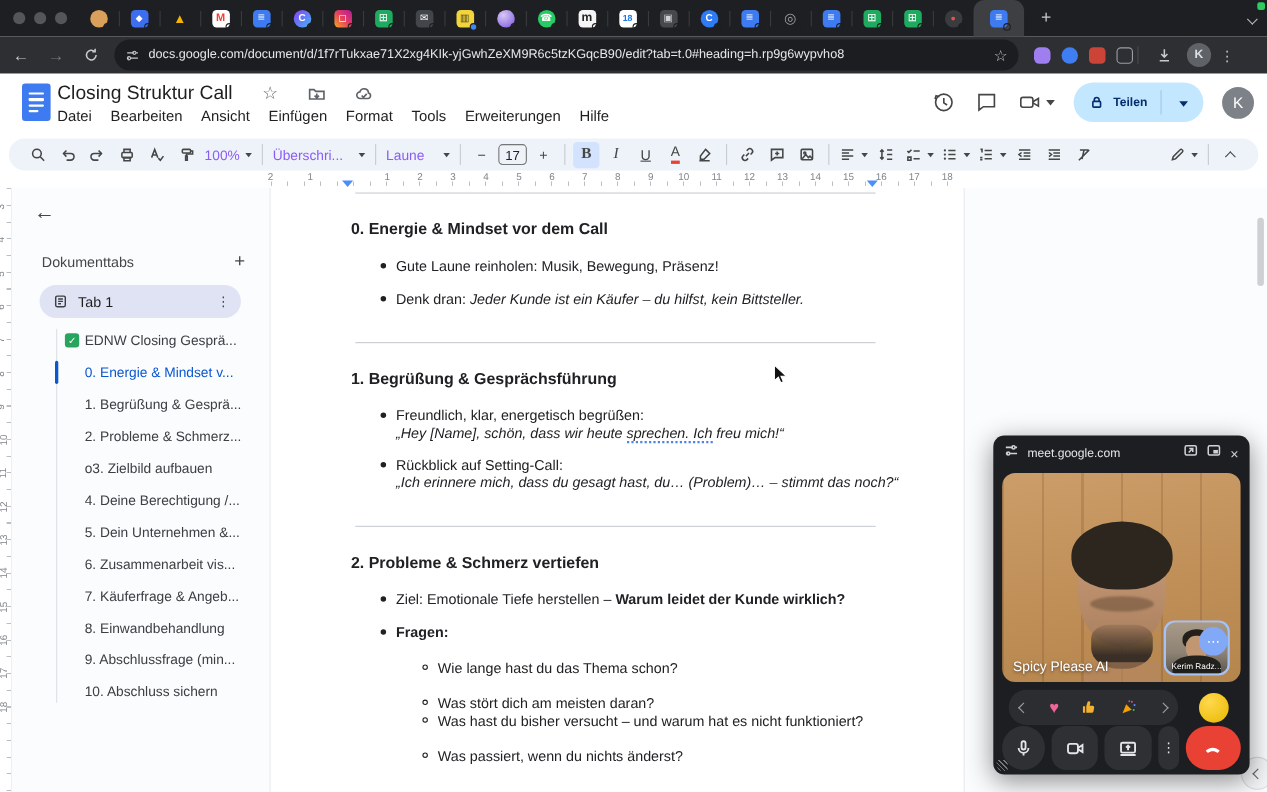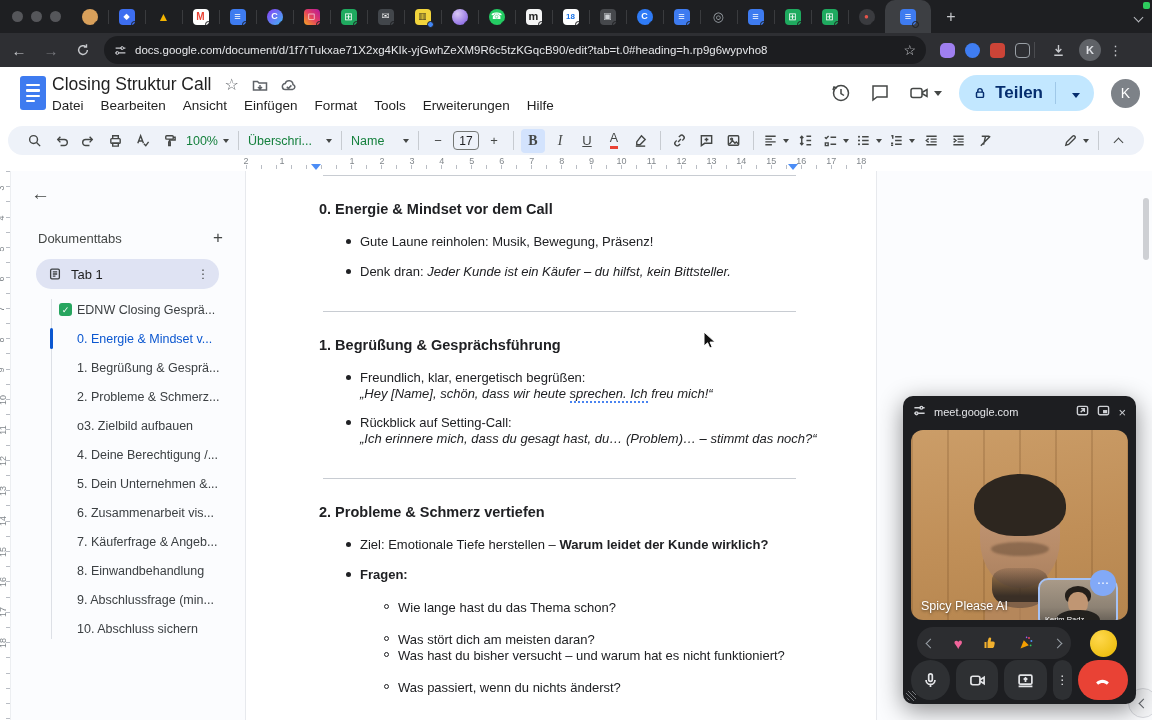--- a/index.html
+++ b/index.html
@@ -40,42 +40,42 @@
   .ext { width:15px; height:15px; border-radius:4px; }
   .vline { width:1px; height:16px; background:#4a4b4f; margin:0 4px; }
   .avatar-sm { width:22px; height:22px; border-radius:50%; background:#5f6267; color:#dfe1e5; font-size:11px; font-weight:bold; display:flex; align-items:center; justify-content:center; }
   .kebab { color:#c7c9cd; font-size:13px; padding:0 8px; letter-spacing:0; }
 
   
   .docsheader { position:absolute; left:0; top:67px; width:1152px; height:57px; background:#ffffff; }
   .docs-logo { position:absolute; left:20px; top:9px; width:26px; height:34px; background:#3e7bf0; border-radius:3px; display:flex; flex-direction:column; gap:3px; align-items:center; justify-content:center; }
   .docs-logo i { display:block; width:14px; height:2.4px; background:#fff; border-radius:1px; }
   .docs-logo i.short { width:9px; align-self:flex-start; margin-left:6px; }
-  .title-row { position:absolute; left:52px; top:7px; display:flex; align-items:center; gap:13px; }
+  .title-row { position:absolute; left:52px; top:7px; display:flex; align-items:center; gap:27px; }
   .doc-title { font-size:17.5px; color:#1f1f1f; }
   .hicon { color:#5f6368; display:flex; align-items:center; }
   .hicon svg { width:16px; height:16px; stroke:#5f6368; fill:none; stroke-width:1.5; }
   .menu-row { position:absolute; left:52px; top:31px; display:flex; gap:17px; font-size:13.5px; color:#1f1f1f; }
   .hdr-right { position:absolute; right:12px; top:8px; display:flex; align-items:center; gap:17px; }
   .hdr-right .big svg { width:22px; height:22px; stroke:#444746; fill:none; stroke-width:1.5; }
   .share-pill { display:flex; align-items:center; height:36px; background:#c2e7ff; border-radius:18px; padding:0 6px 0 14px; gap:8px; }
   .share-pill svg { width:14px; height:14px; stroke:#062e6f; fill:none; stroke-width:1.7; }
-  .share-label { font-size:17px; font-weight:bold; color:#062e6f; }
+  .share-label { font-size:11px; font-weight:bold; color:#062e6f; }
   .share-div { width:1px; height:22px; background:#9fc8e8; margin-left:4px; }
   .share-caret { padding:0 8px; }
   .tri-down { display:inline-block; width:0; height:0; border-left:4px solid transparent; border-right:4px solid transparent; border-top:5px solid #062e6f; }
   .avatar-lg { width:29px; height:29px; border-radius:50%; background:#7d8288; color:#fff; font-size:14px; display:flex; align-items:center; justify-content:center; }
 
   
   .toolbar { position:absolute; left:8px; top:126px; width:1136px; height:29px; background:#eef2f9; border-radius:15px; display:flex; align-items:center; padding:0 14px; gap:3px; }
   .tbtn { min-width:24px; height:24px; border-radius:4px; display:flex; align-items:center; justify-content:center; color:#444746; font-size:13px; gap:2px; padding:0 2px; }
   .tbtn svg { width:15px; height:15px; stroke:#444746; fill:none; stroke-width:1.5; }
   .tbtn.active { background:#d3e3fd; }
   .tb-div { width:1px; height:19px; background:#c7cbd1; margin:0 4px; }
-  .tb-text { font-size:12.5px; color:#15803d; }
+  .tb-text { font-size:12.5px; color:#8b5cf6; }
   .tri { display:inline-block; width:0; height:0; border-left:3.5px solid transparent; border-right:3.5px solid transparent; border-top:4.5px solid #444746; margin-left:3px; }
   .size-box { width:26px; height:19px; border:1px solid #747775; border-radius:4px; font-size:12px; color:#202124; display:flex; align-items:center; justify-content:center; }
   .bold-l { font-weight:bold; font-family:"Liberation Serif", serif; font-size:14px; }
   .ital-l { font-style:italic; font-family:"Liberation Serif", serif; font-size:14px; }
   .und-l { text-decoration:underline; font-size:13px; }
   .color-l { font-size:12.5px; border-bottom:3px solid #e94235; line-height:1.05; }
   .tb-spacer { flex:1; }
 
   
   .hruler { position:absolute; left:0; top:156px; width:1152px; height:15px; background:#fff; }
@@ -147,21 +147,21 @@
   .pip-video { position:relative; margin:2px 8px 0; height:190px; border-radius:12px; overflow:hidden;
       background:
         repeating-linear-gradient(90deg, rgba(92,54,20,.18) 0 2px, rgba(0,0,0,0) 2px 36px),
         linear-gradient(170deg,#cb9d68 0%, #c08f58 55%, #b5854e 100%); }
   .v-face { position:absolute; left:50%; top:58px; transform:translateX(-50%); width:80px; height:100px; background:linear-gradient(180deg,#c59a79 0%, #b88c69 60%, #a97f5e 100%); border-radius:44% 44% 48% 48%; }
   .v-hair { position:absolute; left:50%; top:44px; transform:translateX(-50%); width:92px; height:62px; background:#2d261f; border-radius:50% 50% 44% 44%; }
   .v-brow { position:absolute; left:50%; top:112px; transform:translateX(-50%); width:58px; height:14px; background:rgba(60,42,30,.35); border-radius:50%; filter:blur(1px); }
   .v-beard { position:absolute; left:50%; top:138px; transform:translateX(-50%); width:56px; height:40px; background:linear-gradient(180deg, rgba(58,47,38,.15), #3a2f26 70%); border-radius:30% 30% 46% 46%; }
   .v-neck { position:absolute; left:50%; top:172px; transform:translateX(-50%); width:70px; height:20px; background:#b3876395; }
   .pip-mainlabel { position:absolute; left:10px; bottom:7px; color:#fff; font-size:12.5px; text-shadow:0 1px 3px rgba(0,0,0,.6); }
-  .pip-thumb { position:absolute; right:10px; top:148px; width:80px; height:50px; border:2px solid #a5c2f5; border-radius:10px; overflow:hidden;
+  .pip-thumb { position:absolute; right:10px; top:134px; width:60px; height:50px; border:2px solid #a5c2f5; border-radius:10px; overflow:hidden;
       background:linear-gradient(180deg,#a99a88 0%, #8d8274 60%, #5c564e 100%); }
   .t-hair { position:absolute; left:50%; top:6px; transform:translateX(-50%); width:26px; height:18px; background:#241f1a; border-radius:50% 50% 40% 40%; }
   .t-face { position:absolute; left:50%; top:12px; transform:translateX(-50%); width:20px; height:22px; background:#c09673; border-radius:45%; }
   .t-body { position:absolute; left:50%; top:30px; transform:translateX(-50%); width:44px; height:22px; background:#23211e; border-radius:45% 45% 0 0; }
   .pip-thumb-label { position:absolute; left:5px; bottom:2px; color:#fff; font-size:7.5px; text-shadow:0 1px 2px rgba(0,0,0,.7); }
   .pip-more-circle { position:absolute; right:12px; top:140px; width:26px; height:26px; border-radius:50%; background:#82a9f7; color:#fff; font-size:12px; display:flex; align-items:center; justify-content:center; z-index:3; }
   .pip-reactions { position:absolute; left:14px; top:231px; width:154px; height:32px; background:#2c2d30; border-radius:17px; display:flex; align-items:center; justify-content:space-between; padding:0 10px; }
   .rx-heart { color:#f0649a; font-size:15px; }
   .rx svg { width:16px; height:16px; display:block; }
   .pip-smiley { position:absolute; right:19px; top:234px; width:27px; height:27px; border-radius:50%; background:radial-gradient(circle at 35% 30%, #ffd84d, #e8b800); }
@@ -507,21 +507,21 @@
       <span class="tb-text">100%</span>
         <span class="tri"></span>
     </span>
     <span class="tb-div"></span>
     <span class="tbtn" style="min-width:88px;justify-content:space-between">
       <span class="tb-text">Überschri...</span>
         <span class="tri"></span>
     </span>
     <span class="tb-div"></span>
     <span class="tbtn" style="min-width:62px;justify-content:space-between">
-      <span class="tb-text">Name</span>
+      <span class="tb-text">Laune</span>
         <span class="tri"></span>
     </span>
     <span class="tb-div"></span>
     <span class="tbtn">−</span>
     <span class="size-box">17</span>
     <span class="tbtn">+</span>
     <span class="tb-div"></span>
     <span class="tbtn active bold-l">B</span>
     <span class="tbtn ital-l">I</span>
     <span class="tbtn und-l">U</span>

